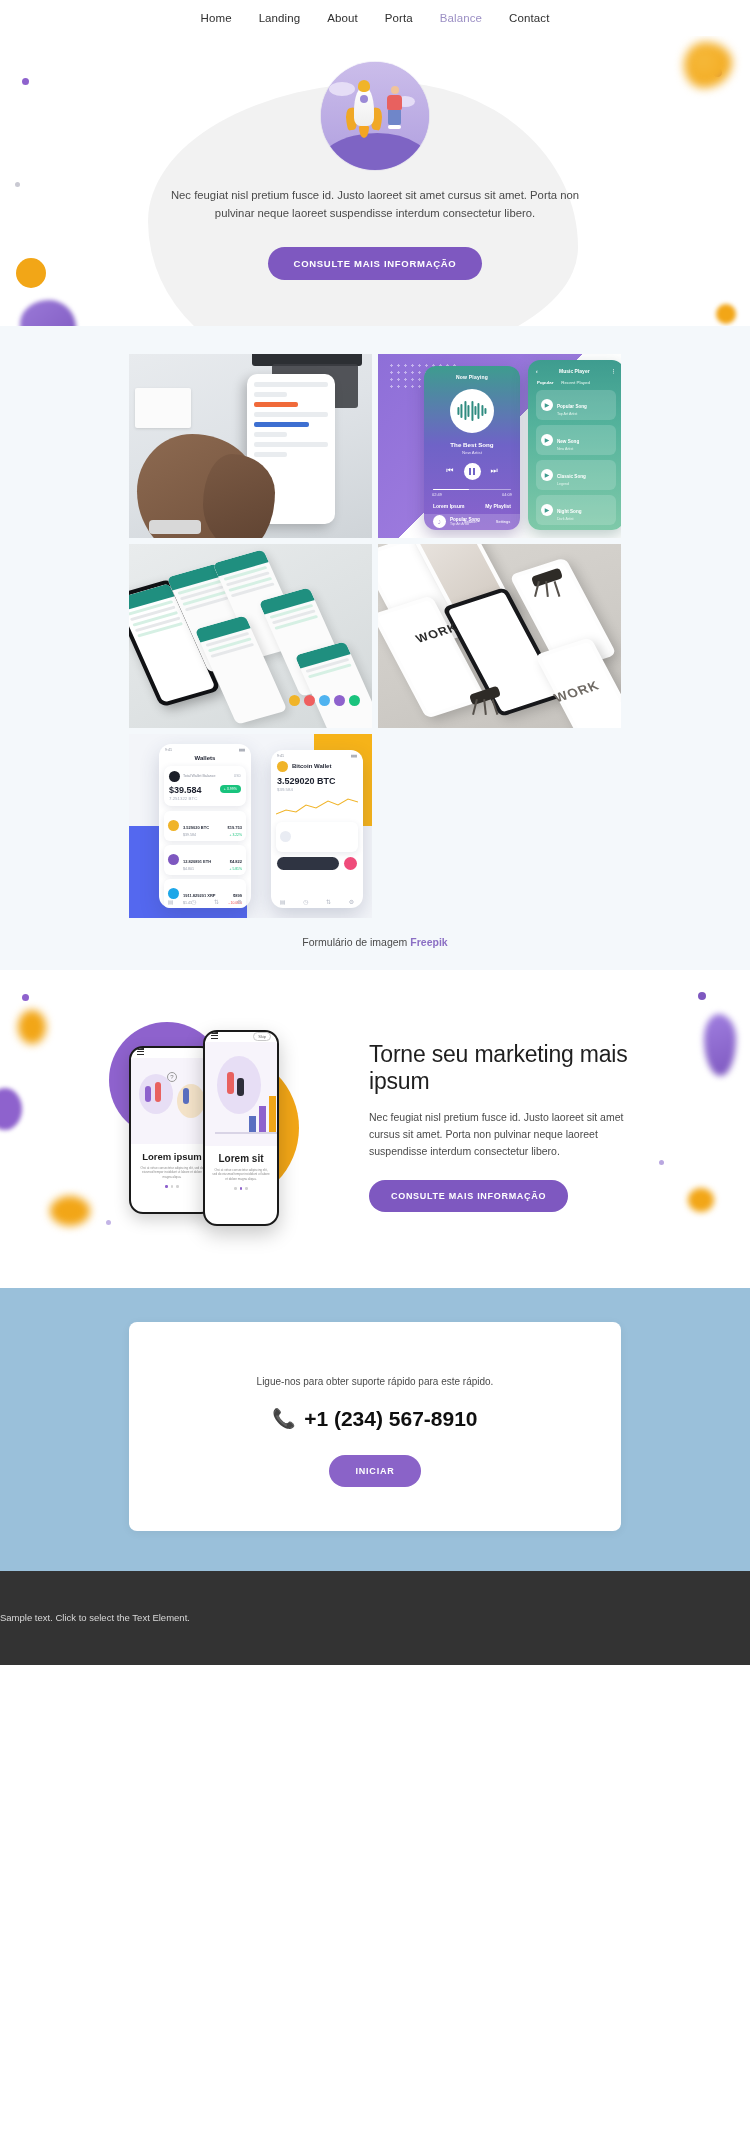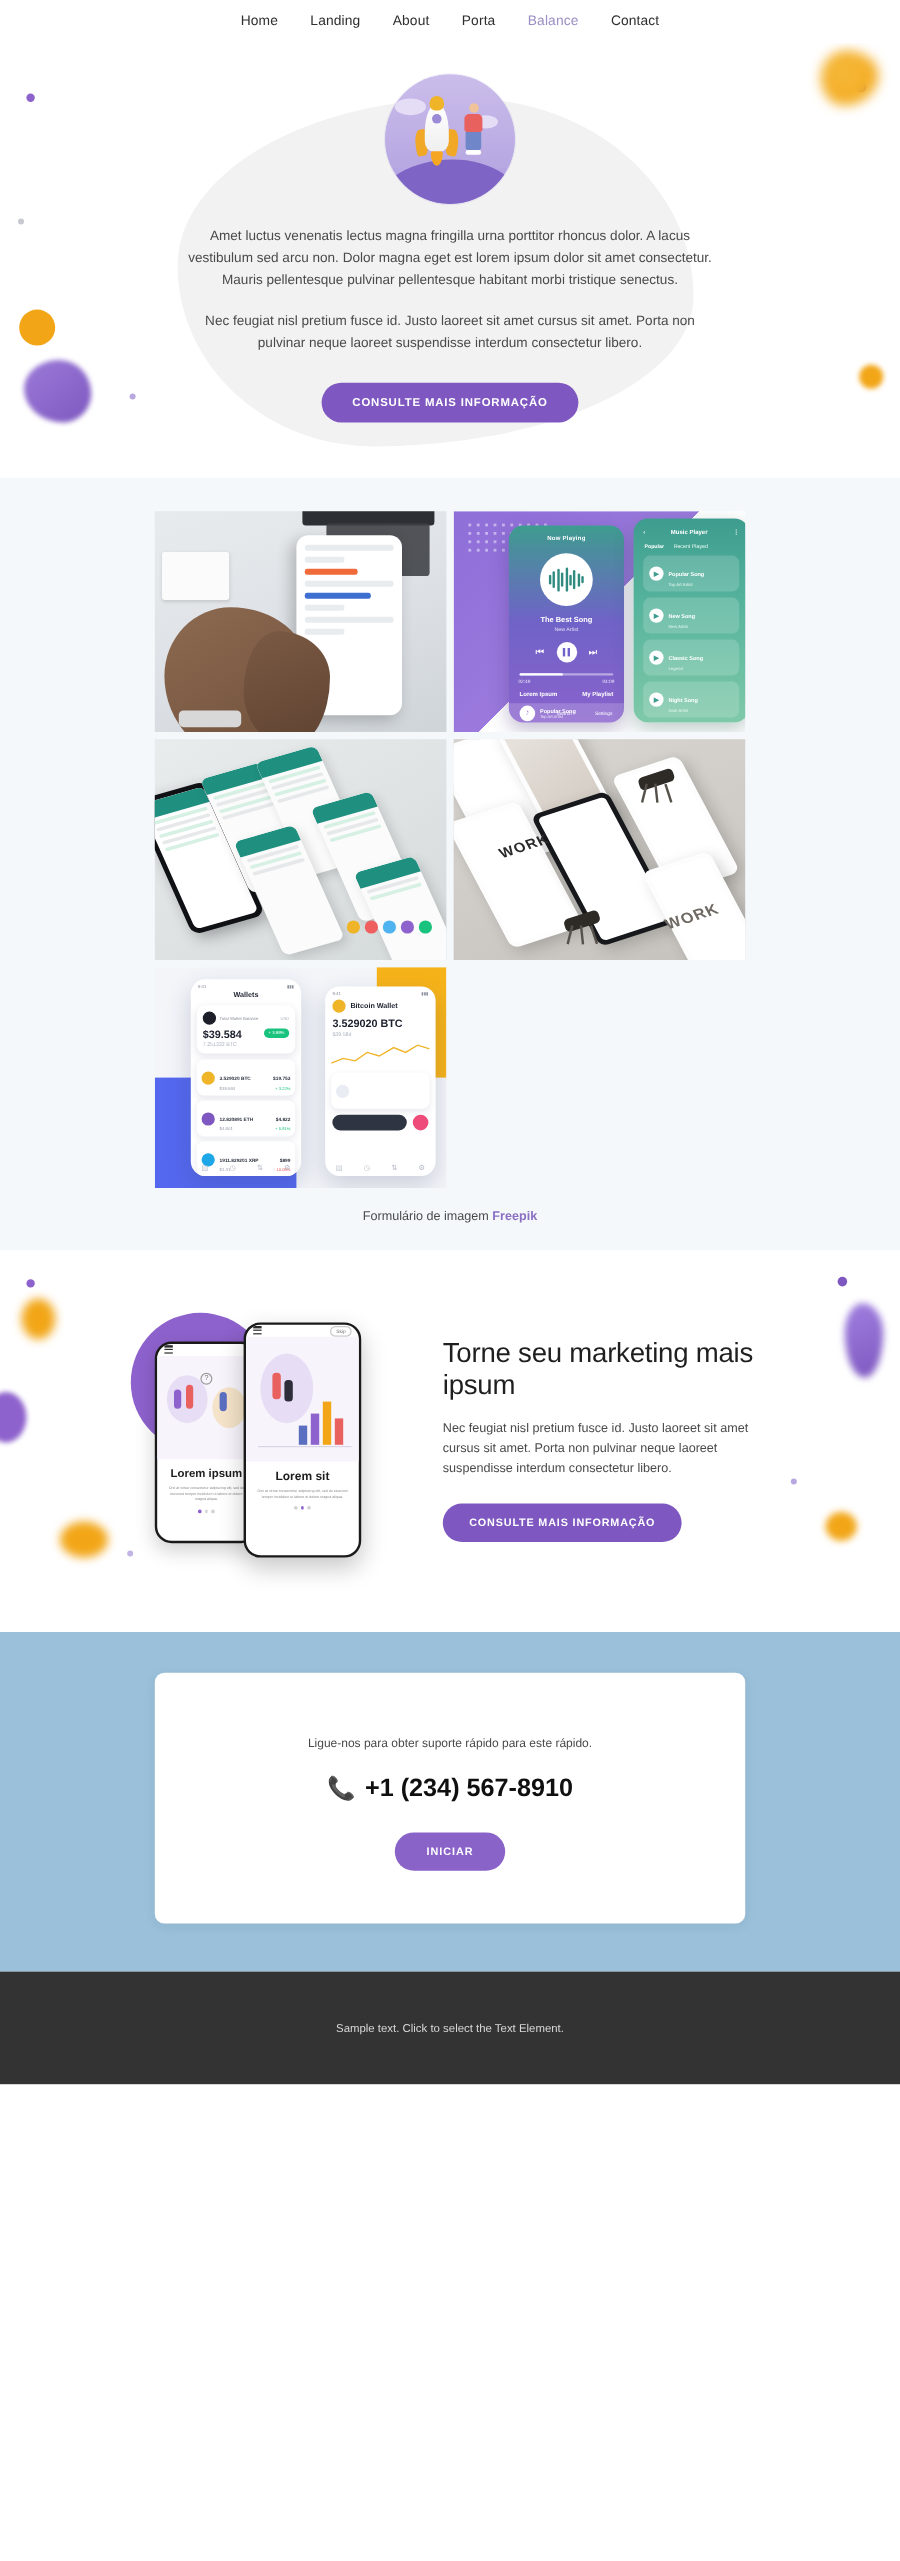--- a/index.html
+++ b/index.html
@@ -267,21 +267,21 @@
   .cr-chart { height: 22px; margin: 4px 5px 0; position: relative; }
 
   
   .marketing { background: #fff; padding: 42px 0 46px; position: relative; overflow: hidden; }
   .mk-inner { width: 560px; margin: 0 auto; display: flex; align-items: center; gap: 24px; position: relative; z-index: 5; }
   .mk-left { width: 250px; height: 230px; position: relative; }
   .mk-circle-o { position: absolute; left: 52px; top: 40px; width: 152px; height: 152px; background: #f2a617; border-radius: 50%; }
   .mk-circle-p { position: absolute; left: 14px; top: 10px; width: 116px; height: 116px; background: #8e62cd; border-radius: 50%; }
   .mk-ph { position: absolute; background: #fff; border: 2.4px solid #1a1a1a; border-radius: 14px; overflow: hidden; }
   .mk-ph1 { left: 34px; top: 34px; width: 86px; height: 168px; box-shadow: 0 6px 16px rgba(0,0,0,.18); }
-  .mk-ph2 { left: 108px; top: 18px; width: 98px; height: 196px; box-shadow: 0 8px 20px rgba(0,0,0,.22); z-index: 3; }
+  .mk-ph2 { left: 108px; top: 18px; width: 76px; height: 196px; box-shadow: 0 8px 20px rgba(0,0,0,.22); z-index: 3; }
   .mk-bar { height: 10px; display: flex; align-items: center; padding: 0 6px; justify-content: space-between; }
   .mk-ham { width: 7px; }
   .mk-ham i { display: block; height: 1.2px; background: #2b2b2b; margin-bottom: 1.6px; }
   .mk-skip { font-size: 4px; border: .6px solid #c9c9c9; border-radius: 6px; padding: 1px 4px; color: #6d6d6d; }
   .mk-art { height: 86px; background: #f7f4fb; position: relative; overflow: hidden; }
   .mk-art .bub { position: absolute; border-radius: 50%; }
   .mk-h { font-size: 9.5px; font-weight: 700; color: #1d1d1d; text-align: center; margin-top: 7px; }
   .mk-h.sm { font-size: 7.5px; }
   .mk-p { font-size: 3px; color: #8d8d8d; text-align: center; margin: 4px 7px 0; line-height: 1.5; }
   .mk-dots { display: flex; justify-content: center; gap: 3px; margin-top: 6px; }
@@ -296,21 +296,21 @@
   
   .cta-band { background: #9ac0da; padding: 34px 0 40px; }
   .cta-card { width: 492px; margin: 0 auto; background: #fff; border-radius: 8px; padding: 40px 20px 44px; text-align: center; box-shadow: 0 2px 10px rgba(0,0,0,.06); }
   .cta-title { font-size: 22px; color: #1f1f1f; font-weight: 400; letter-spacing: -.2px; }
   .cta-sub { font-size: 10px; color: #4a4a4a; margin-top: 14px; }
   .cta-phone { margin-top: 20px; font-size: 21px; font-weight: 700; color: #0f0f0f; display: flex; align-items: center; justify-content: center; gap: 8px; }
   .ph-ic { color: #f2a617; font-size: 19px; }
   .cta-btn { margin-top: 24px; background: #8a63c8; color: #fff; border: none; border-radius: 20px; font-size: 9px; font-weight: 700; letter-spacing: .8px; padding: 11px 26px; cursor: pointer; }
 
   
-  .footer { background: #333333; height: 94px; display: flex; align-items: center; justify-content: center; }
+  .footer { background: #333333; height: 94px; display: flex; align-items: center; }
   .footer-text { color: #d8d8d8; font-size: 9.5px; }
 </style>
 </head>
 <body>
 
 <div class="page">
 
   <nav class="navbar">
     <a class="nav-link" href="#">Home</a>
     <a class="nav-link" href="#">Landing</a>
@@ -345,21 +345,20 @@
         <div class="rocket-nose"></div>
         <div class="rocket-win"></div>
         <div class="person">
           <div class="p-head"></div>
           <div class="p-torso"></div>
           <div class="p-legs"></div>
           <div class="p-shoe"></div>
         </div>
       </div>
 
-      <p class="hero-p">Amet luctus venenatis lectus magna fringilla urna porttitor rhoncus dolor. A lacus vestibulum sed arcu non. Dolor magna eget est lorem ipsum dolor sit amet consectetur. Mauris pellentesque pulvinar pellentesque habitant morbi tristique senectus.</p>
       <p class="hero-p second">Nec feugiat nisl pretium fusce id. Justo laoreet sit amet cursus sit amet. Porta non pulvinar neque laoreet suspendisse interdum consectetur libero.</p>
       <button class="btn-purple">CONSULTE MAIS INFORMAÇÃO</button>
     </div>
   </section>
 
   <section class="gallery">
     <div class="grid">
 
       <div class="cell img-desk">
         <div class="desk-mon"></div>

